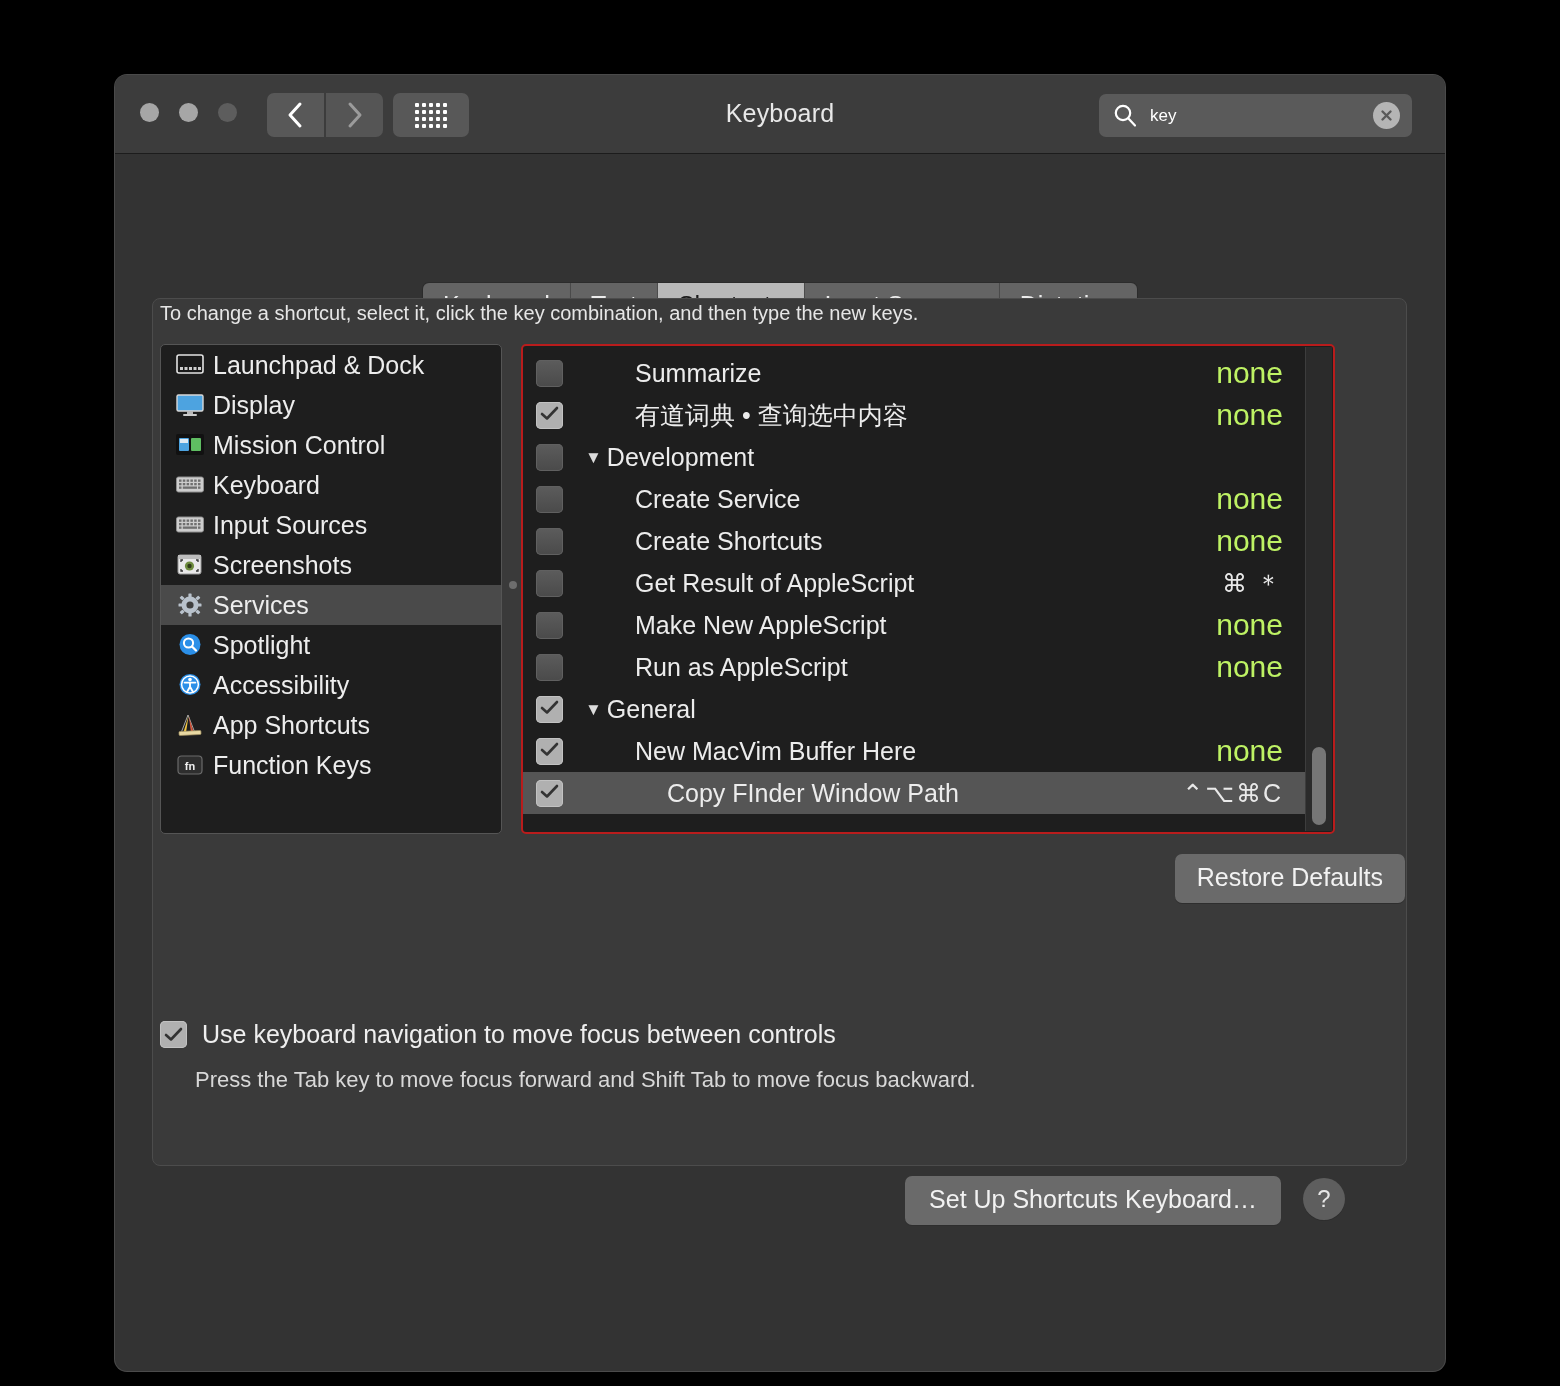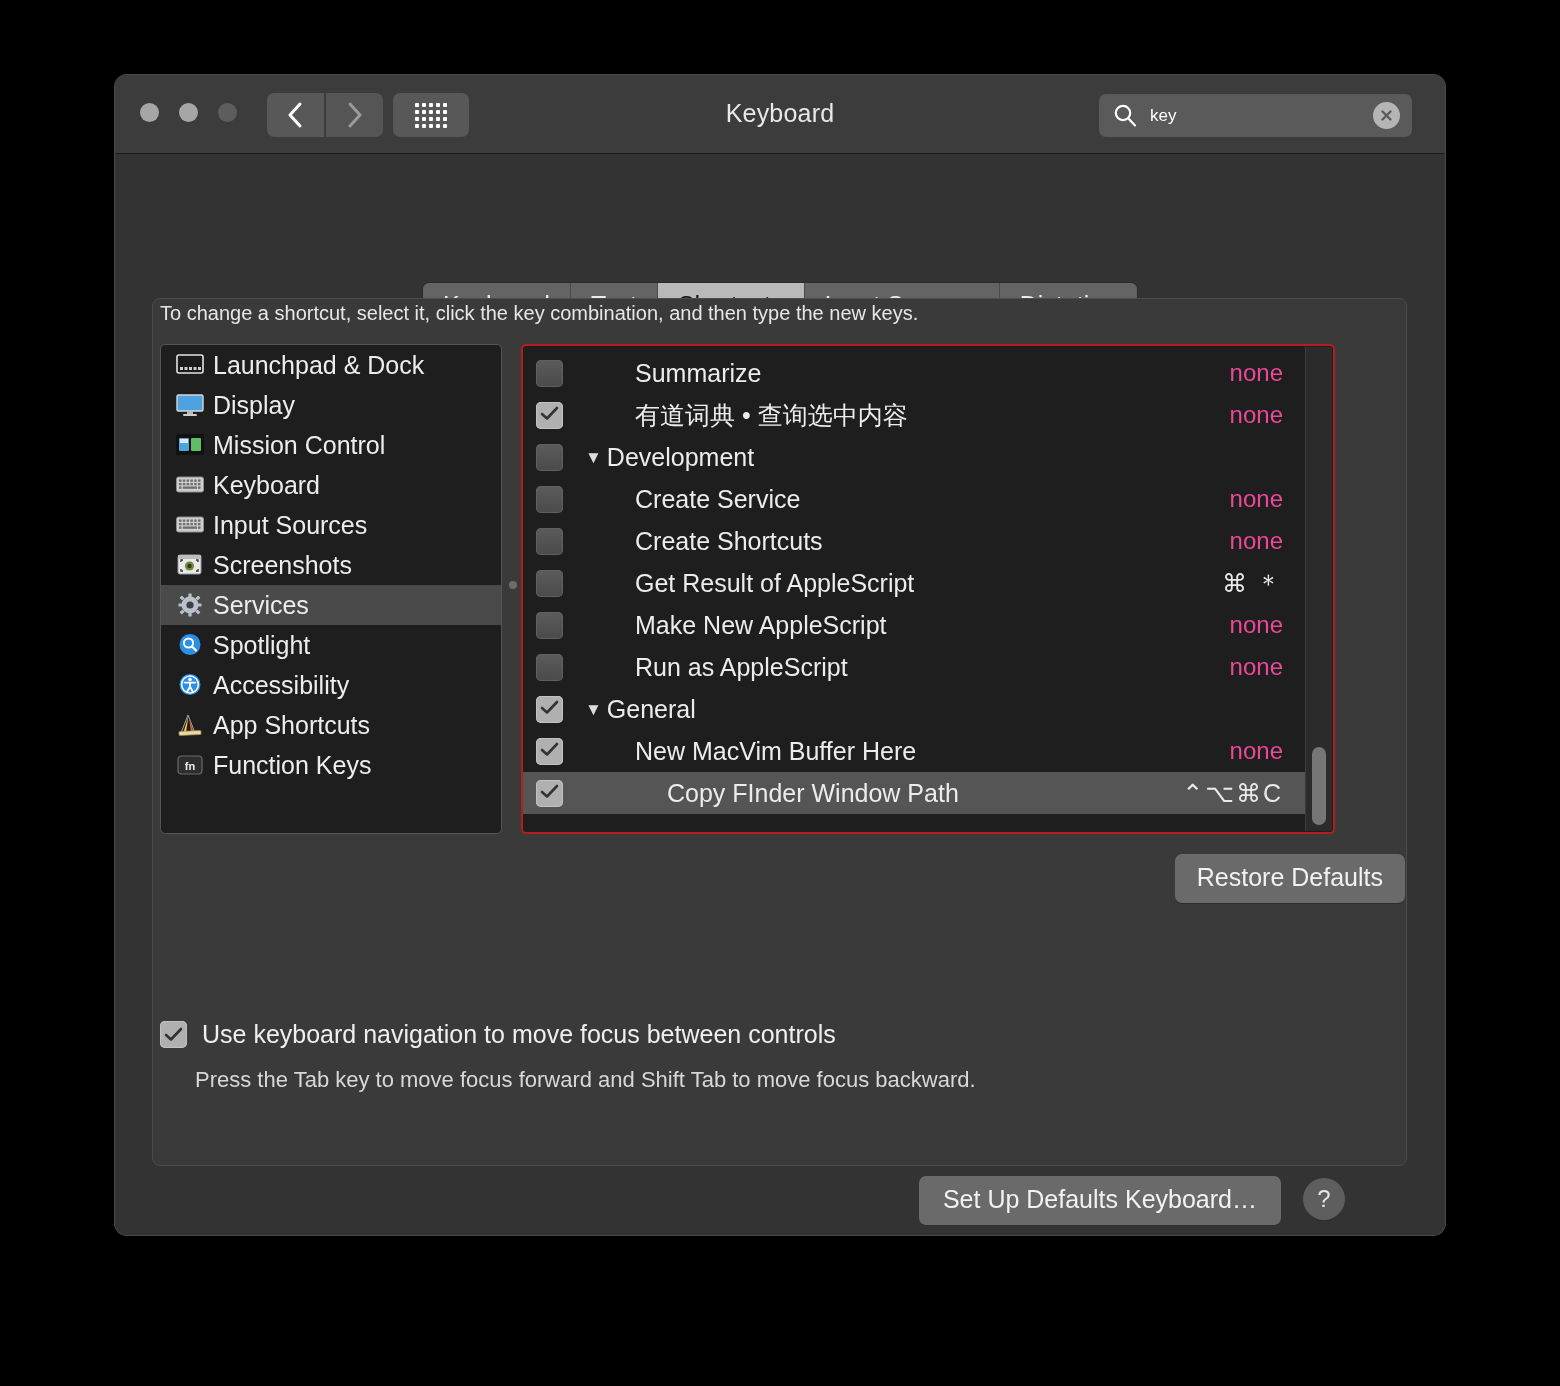--- a/index.html
+++ b/index.html
@@ -13,21 +13,21 @@
     font-family: "Liberation Sans", sans-serif;
     -webkit-font-smoothing: antialiased;
   }
 
   
   .window {
     position: absolute;
     left: 115px;
     top: 75px;
     width: 1330px;
-    height: 1160px;
+    height: 1296px;
     background: #333333;
     border-radius: 12px;
     box-shadow: 0 0 0 1px #4a4a4a;
     overflow: hidden;
   }
 
   
   .titlebar {
     position: relative;
     height: 79px;
@@ -226,22 +226,22 @@
   .row .name {
     color: #ececec;
     font-size: 25px;
     white-space: nowrap;
   }
   .row.child .name { margin-left: 72px; }
   .row.group .name { margin-left: 22px; display:flex; align-items:center; gap:5px; }
   .row .key {
     position: absolute;
     right: 22px;
-    color: #ec4899;
-    font-size: 24px;
+    color: #bef264;
+    font-size: 30px;
     white-space: nowrap;
   }
   .row .key.sym { color: #e9e9e9; font-size: 25px; letter-spacing: 2px; }
   .tri { font-size: 17px; color: #dcdcdc; line-height: 1; }
 
   .vscroll {
     position: absolute;
     right: 1px; top: 1px;
     width: 26px; bottom: 1px;
     background: #2b2b2b;
@@ -659,18 +659,18 @@
       <span class="cbbig">
         <svg width="19" height="15" viewBox="0 0 19 15">
           <polyline points="2,8 7,12.5 17,2" fill="none" stroke="#333333" stroke-width="2.6" stroke-linecap="round" stroke-linejoin="round"></polyline>
         </svg>
       </span>
       <span class="txt">Use keyboard navigation to move focus between controls</span>
     </div>
     <div class="kbsub">Press the Tab key to move focus forward and Shift Tab to move focus backward.</div>
 
     <div class="bottombar">
-      <div class="btbtn">Set Up Defaults Keyboard…</div>
+      <div class="btbtn">Set Up Shortcuts Keyboard…</div>
       <div class="helpbtn">?</div>
     </div>
 
   </div>
 </div>
 
 </body></html>

